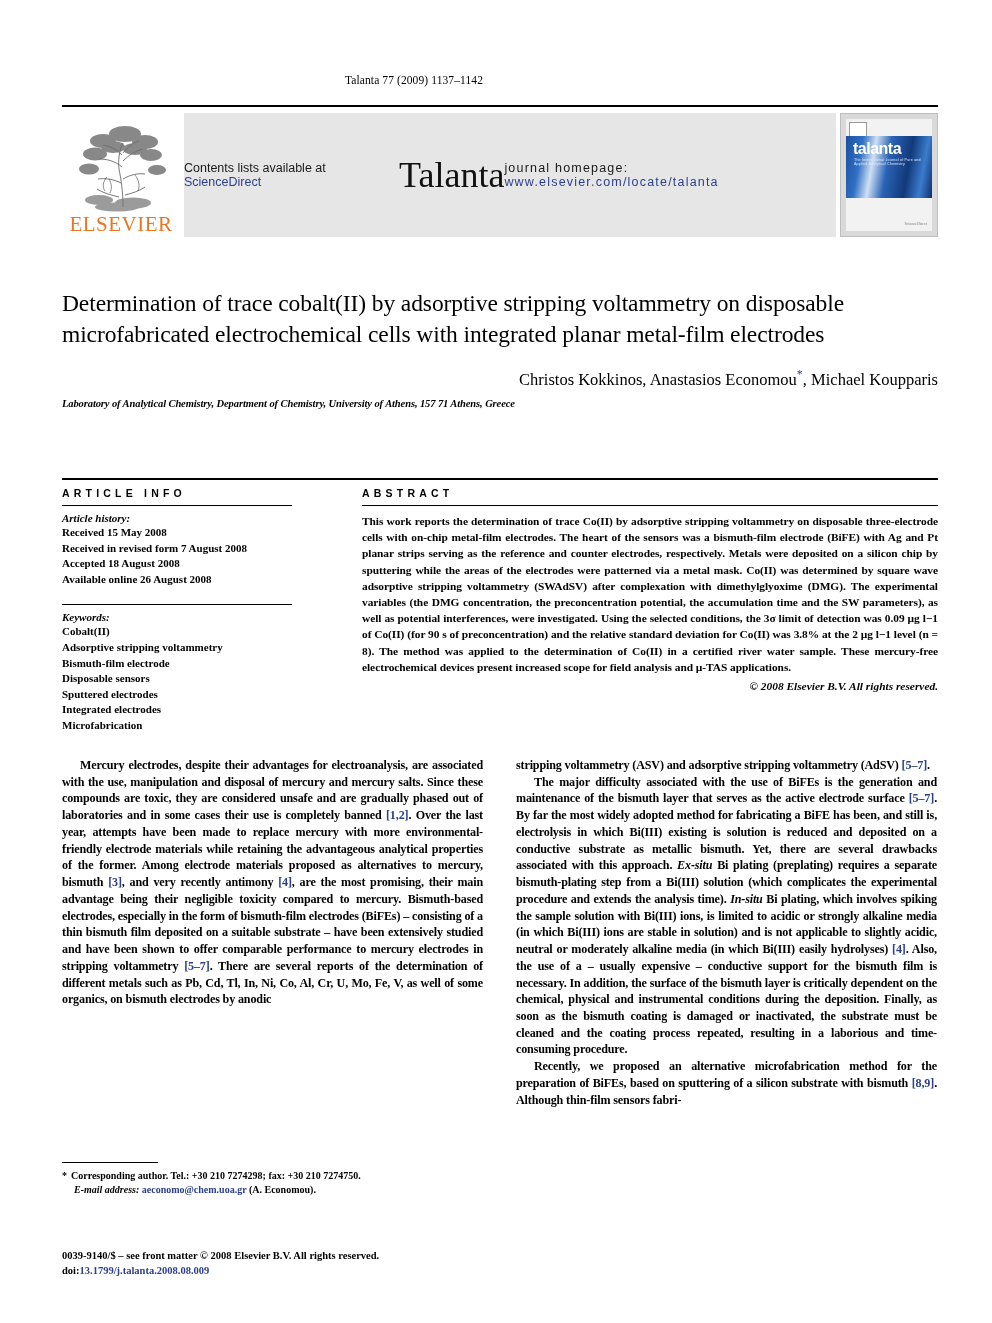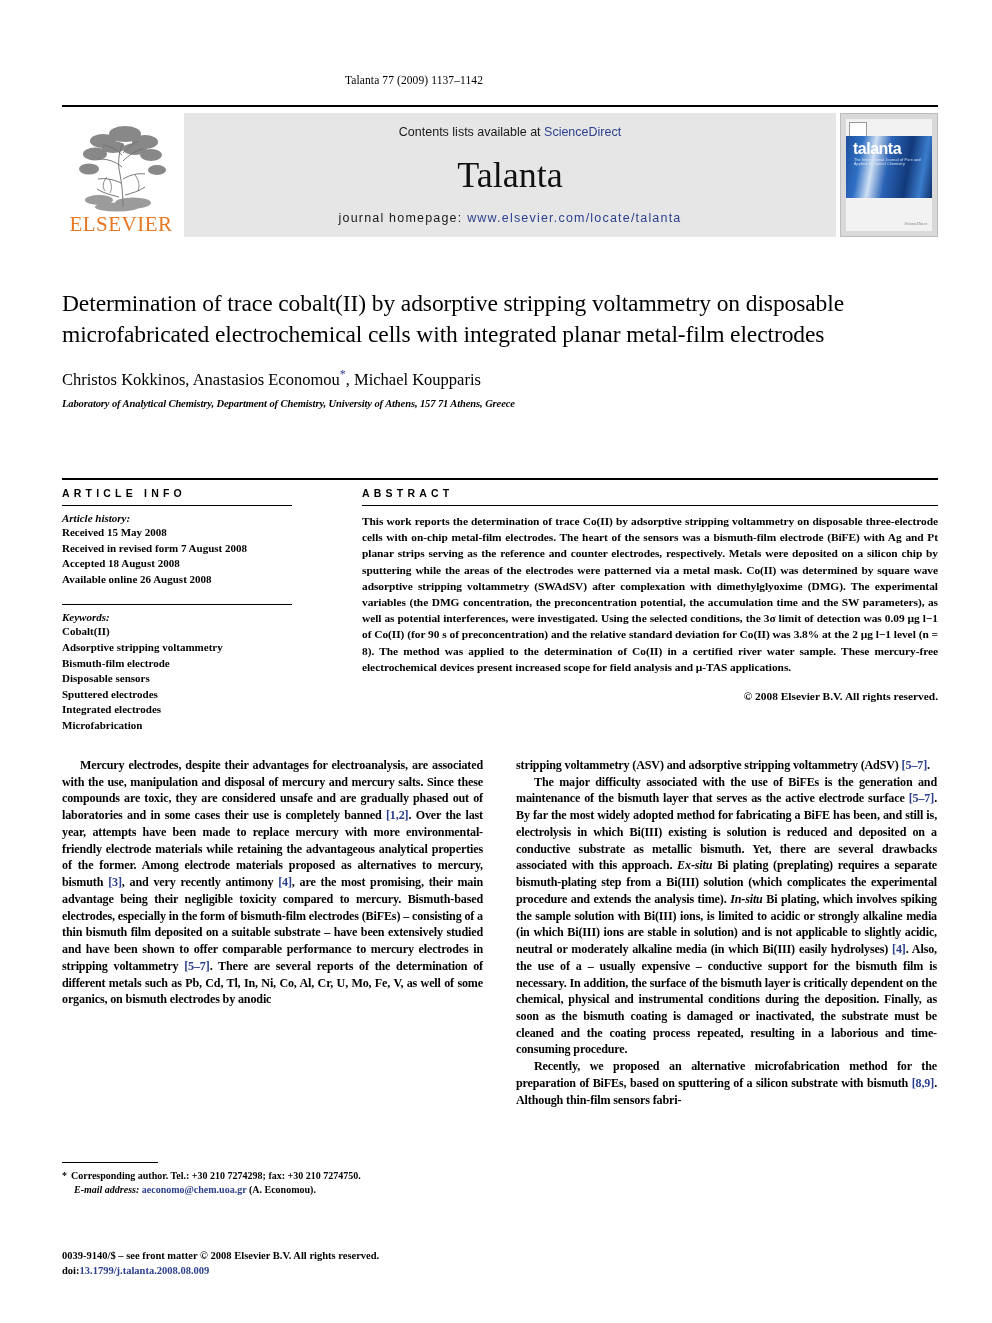--- a/index.html
+++ b/index.html
@@ -64,21 +64,21 @@
     letter-spacing: 0.5px;
     line-height: 1;
     margin-top: 1px;
     font-weight: 400;
     text-align: right;
   }
   .center-band {
     flex: 1 1 auto;
     background: #e6e6e6;
     display: flex;
-    flex-direction: column;
+    flex-direction: row;
     align-items: center;
     justify-content: space-between;
     padding: 12px 0 12px 0;
     margin-left: 4px;
   }
   .contents-line {
     font-family: "Liberation Sans", sans-serif;
     font-size: 12.5px;
     color: #1a1a1a;
   }
@@ -172,20 +172,21 @@
     font-size: 23.5px;
     line-height: 1.33;
     font-weight: 400;
     margin: 0 0 16px 0;
     letter-spacing: -0.1px;
   }
   .authors {
     font-size: 16.5px;
     margin: 16px 0 9px 0;
     font-weight: 400;
+    text-align: right;
   }
   .authors .star {
     color: #2b3f8c;
     font-size: 12px;
     vertical-align: super;
   }
   .affiliation {
     font-size: 10.5px;
     font-style: italic;
     font-weight: bold;
@@ -247,21 +248,22 @@
     font-size: 11.4px;
     line-height: 1.42;
     text-align: justify;
     font-weight: bold;
     letter-spacing: -0.05px;
   }
   .copyline {
     text-align: right;
     font-size: 11.4px;
     font-weight: bold;
-    margin-top: 15px;
+    margin-top: 5px;
+    font-style: italic;
   }
 
   
   .body-cols {
     position: absolute;
     top: 757px;
     left: 62px;
     width: 876px;
     display: flex;
     gap: 33px;

